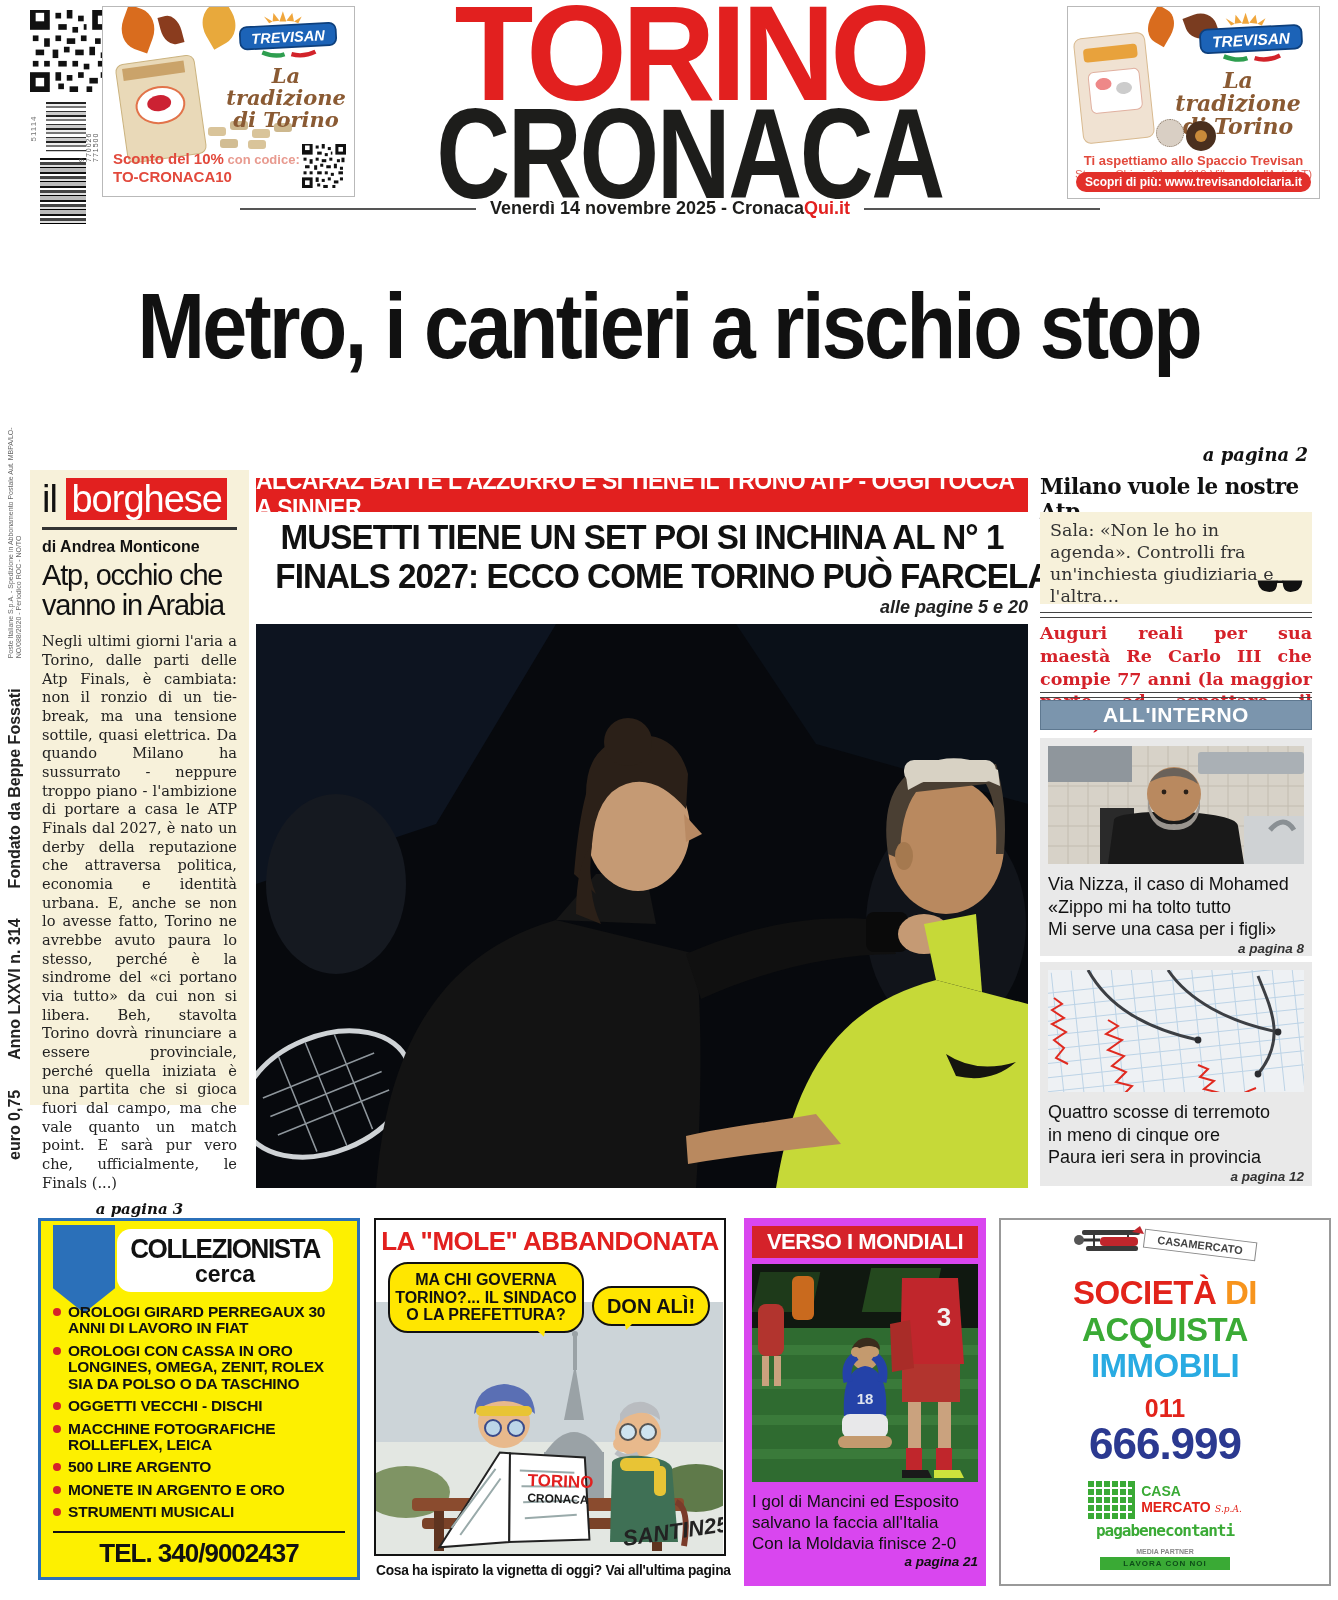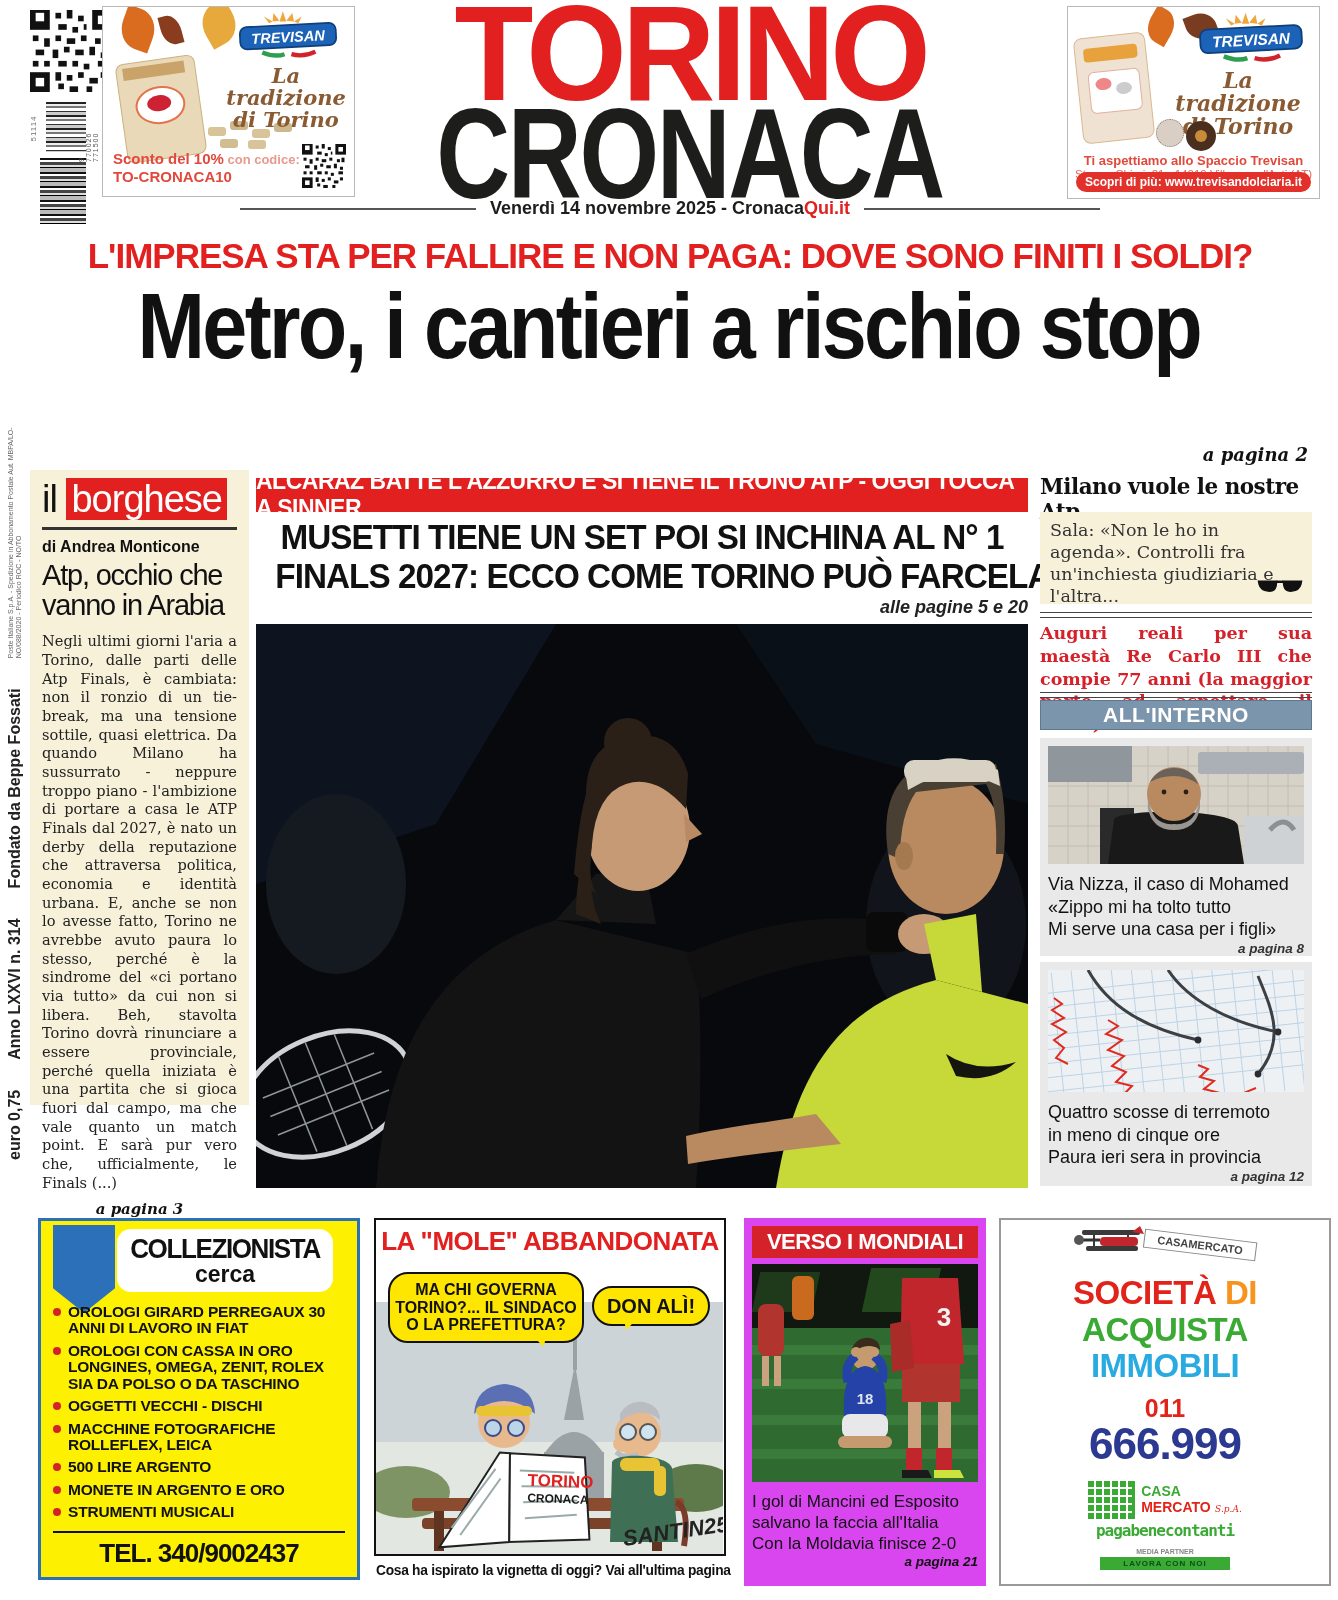--- a/index.html
+++ b/index.html
@@ -113,21 +113,21 @@
   .col-tel{border-top:2.5px solid #111;margin-top:10px;padding-top:5px;text-align:center;
            font-weight:bold;font-size:26px;letter-spacing:-1px;}
 
   .cartoon-box{position:absolute;left:374px;top:1218px;width:352px;height:338px;border:2.5px solid #111;
                background:#fff;box-sizing:border-box;overflow:hidden;}
   .cart-title{text-align:center;color:#e2201f;font-weight:bold;font-size:26px;margin-top:6px;letter-spacing:-.5px;}
   .cart-svg{position:absolute;left:0;bottom:0;width:347px;height:252px;}
   .bub{position:absolute;background:#ffe600;border:2px solid #111;border-radius:20px;
        font-weight:bold;text-align:center;padding:7px 5px;line-height:1.1;}
   .bub::after{content:"";position:absolute;bottom:-13px;border:7px solid transparent;border-top:13px solid #ffe600;}
-  .bub1{left:12px;top:52px;width:182px;font-size:16px;}
+  .bub1{left:12px;top:42px;width:182px;font-size:16px;}
   .bub1::after{right:32px;transform:rotate(-18deg);}
   .bub2{left:216px;top:66px;width:104px;font-size:20px;}
   .bub2::after{left:26px;transform:rotate(16deg);}
   .cart-caption{position:absolute;left:376px;top:1562px;width:360px;font-weight:bold;font-size:14.5px;
                 letter-spacing:-.3px;white-space:nowrap;transform:scaleX(.95);transform-origin:0 0;}
 
   .mondiali{position:absolute;left:744px;top:1218px;width:242px;height:368px;background:#d946ef;
             padding:8px;box-sizing:border-box;}
   .mon-bar{background:#d5222a;color:#fff;font-weight:bold;font-size:22px;text-align:center;
            height:32px;line-height:32px;letter-spacing:-.5px;}
@@ -299,21 +299,20 @@
     <div class="trev-script" style="position:absolute;right:6px;top:62px;width:150px;font-size:22px;">La tradizione di Torino</div>
     <div style="position:absolute;left:88px;top:112px;width:26px;height:26px;border-radius:50%;background:#d9cfc4;border:1px dotted #8a7a68;"></div>
     <div style="position:absolute;left:118px;top:114px;width:30px;height:30px;border-radius:50%;background:#4a2f1e;">
       <div style="position:absolute;left:9px;top:9px;width:12px;height:12px;border-radius:50%;background:#c98a3a;"></div>
     </div>
     <div class="trev-addr" style="top:146px;font-size:13px;">Ti aspettiamo allo Spaccio Trevisan</div>
     <div class="trev-addr" style="top:161px;font-size:11.5px;font-weight:normal;color:#e2665c;">Str. per Chieri, 21 - 14019 Villanova d'Asti (AT)</div>
     <div class="trev-foot">Scopri di più: www.trevisandolciaria.it</div>
   </div>
 
-  <div class="kicker">L'IMPRESA STA PER FALLIRE E NON PAGA: DOVE SONO FINITI I SOLDI?</div>
   <h1 class="headline"><span>Metro, i cantieri a rischio stop</span></h1>
   <div class="pageref-main">a pagina 2</div>
 
   <section class="borghese">
     <div class="bg-head">
       <span class="il">il</span>
       <span class="bname">borghese</span>
     </div>
     <div class="byline">di Andrea Monticone</div>
     <h2 class="bg-title">Atp, occhio che vanno in Arabia</h2>

